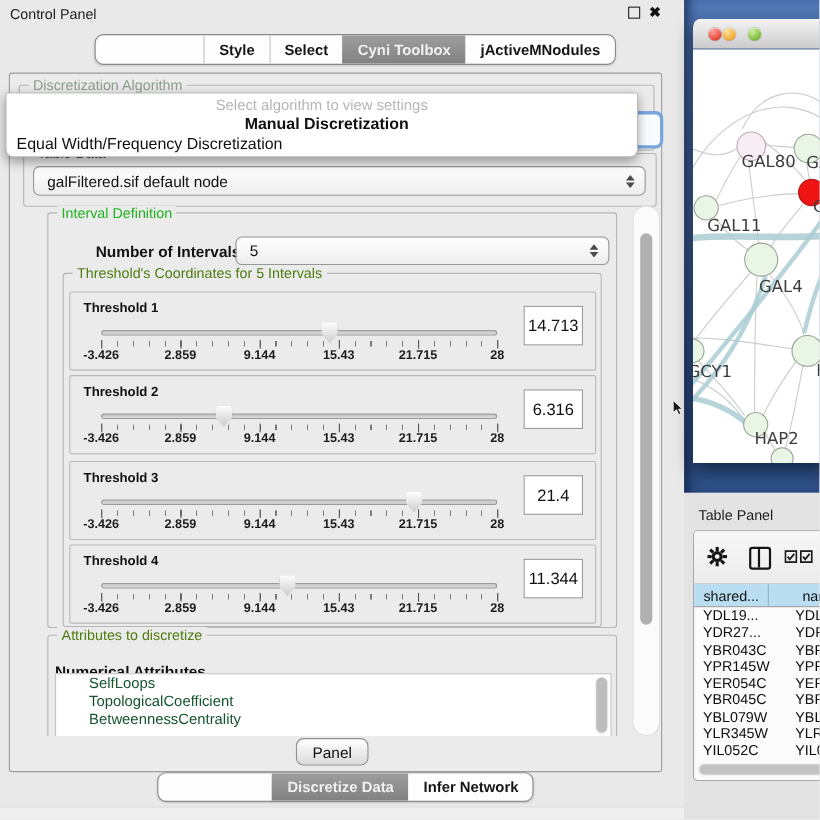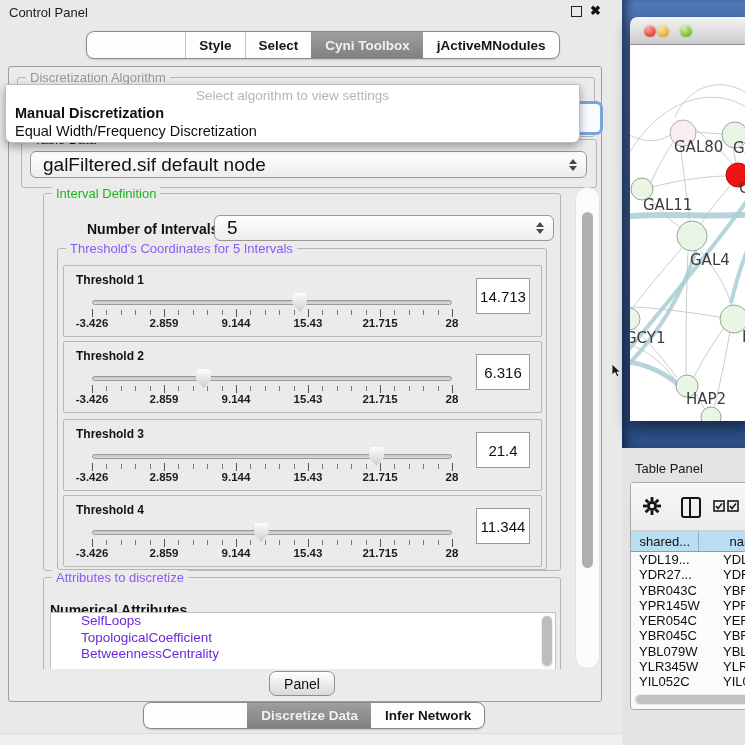--- a/index.html
+++ b/index.html
@@ -17,48 +17,48 @@
   .tabpill .tab.selected{background:linear-gradient(#9e9e9e,#818181);color:#f1f1f1;border-left-color:transparent;}
   .tabpill .tab.selected + .tab{border-left-color:transparent;}
   .toptabs{left:86px;top:31px;}
   .bottabs{left:143px;top:702px;height:25px;}
   .bottom-strip{position:absolute;left:0;top:733px;width:622px;height:12px;background:#efefef;border-top:1px solid #dcdcdc;}
   
   .main-panel{position:absolute;left:8px;top:66px;width:592px;height:634px;border:1px solid #9e9e9e;border-radius:3px;background:#ebebeb;}
   .group{position:absolute;border:1px solid #b6b6b6;border-radius:3px;}
   .group-label{position:absolute;top:-8px;left:8px;background:#ebebeb;padding:0 4px;font-size:13px;line-height:15px;}
   .lbl-green{color:#1fb41f;}
-  .lbl-blue{color:#8b5cf6;text-align:center;}
+  .lbl-blue{color:#4d7c0f;text-align:center;}
   .lbl-faded{color:#8d9d8d;}
-  .combo{position:absolute;background:linear-gradient(#ffffff,#ededed);border:1px solid #979797;border-radius:6px;display:flex;align-items:center;font-size:19px;padding-left:12px;box-sizing:border-box;}
+  .combo{position:absolute;background:linear-gradient(#ffffff,#ededed);border:1px solid #979797;border-radius:6px;display:flex;align-items:center;font-size:14px;padding-left:12px;box-sizing:border-box;}
   .combo .arrows{position:absolute;right:9px;top:50%;transform:translateY(-50%);display:flex;flex-direction:column;gap:2px;}
   .arr-up{width:0;height:0;border-left:4px solid transparent;border-right:4px solid transparent;border-bottom:5px solid #4a4a4a;}
   .arr-dn{width:0;height:0;border-left:4px solid transparent;border-right:4px solid transparent;border-top:5px solid #4a4a4a;}
   
   .combo-sliver{position:absolute;left:552px;top:34px;width:36px;height:28px;border:3px solid #77a6dd;border-radius:7px;background:#f8fbff;z-index:5;}
   .popup{position:absolute;left:5px;top:84px;width:573px;height:57px;background:#fff;border:1px solid #bdbdbd;border-radius:2px 2px 7px 7px;box-shadow:0 4px 10px rgba(0,0,0,.35);z-index:30;}
   .popup-placeholder{text-align:center;color:#b5b5b5;font-size:13.5px;height:17px;line-height:17px;margin-top:2px;}
   .popup-opt{font-size:14.5px;line-height:18px;padding-left:9px;color:#101010;}
-  .popup-opt.bold{font-weight:bold;}
+  .popup-opt.bold{font-weight:bold;text-align:center;}
   
   .scrollarea{position:absolute;left:2px;top:120px;width:570px;height:482px;overflow:hidden;}
   .vscroll{position:absolute;left:566px;top:120px;width:25px;height:482px;background:#fbfbfb;border:1px solid #e2e2e2;border-radius:12px;box-sizing:border-box;}
   .vscroll .thumb-v{position:absolute;left:6px;width:11px;top:24px;height:356px;background:#b0b0b0;border-radius:6px;}
   
   .thr-panel{position:absolute;left:5px;width:477px;height:70px;border:1px solid #b8b8b8;background:#ebebeb;border-radius:2px;}
   .thr-label{position:absolute;left:12px;top:7px;font-size:12px;font-weight:bold;}
   .slider-track{position:absolute;left:28px;top:34px;width:360px;height:5px;background:linear-gradient(#c2c2c2,#dcdcdc);border:1px solid #9a9a9a;border-radius:4px;box-sizing:border-box;}
   .slider-thumb{position:absolute;top:27px;width:15px;height:19px;background:linear-gradient(#fefefe,#cccccc);clip-path:polygon(10% 0,90% 0,100% 14%,100% 55%,50% 100%,0 55%,0 14%);filter:drop-shadow(0 1px 1px rgba(0,0,0,.45));}
   .ticks{position:absolute;left:28px;top:44px;width:361px;height:5px;background-image:repeating-linear-gradient(to right,#7a7a7a 0 1px,transparent 1px 14.4px);}
   .major-tick{position:absolute;top:43px;width:1px;height:8px;background:#555;}
   .tick-label{position:absolute;top:51px;transform:translateX(-50%);font-size:11.5px;font-weight:bold;color:#1c1c1c;white-space:nowrap;}
   .thr-value{position:absolute;left:412px;top:12px;width:52px;height:34px;border:1px solid #9a9a9a;background:#fff;display:flex;align-items:center;justify-content:center;font-size:15px;}
   
   .attr-list{position:absolute;left:6px;top:34px;width:504px;height:58px;background:#fff;border:1px solid #c2c2c2;overflow:hidden;}
-  .attr-item{padding-left:30px;font-size:13.5px;line-height:16.5px;color:#6d28d9;}
+  .attr-item{padding-left:30px;font-size:13.5px;line-height:16.5px;color:#14532d;}
   .attr-scroll{position:absolute;right:2px;top:2px;width:12px;height:53px;background:#f0f0f0;border-radius:6px;}
   .attr-scroll .thumb-v2{position:absolute;left:1px;top:1px;width:10px;height:50px;background:#bdbdbd;border-radius:5px;}
   .nat-label{position:absolute;left:6px;top:24px;font-size:14px;font-weight:bold;}
   .apply-btn{position:absolute;left:260px;top:604px;width:64px;height:23px;border:1px solid #8f8f8f;border-radius:7px;background:linear-gradient(#ffffff,#dadada);font-size:14px;display:flex;align-items:center;justify-content:center;}
   
   .desktop{position:absolute;left:622px;top:0;width:123px;height:448px;background:linear-gradient(180deg,#5078b6 0%,#44679d 45%,#2d5087 100%);box-shadow:inset 9px 0 10px -5px rgba(5,12,40,.6);}
   .netwin{position:absolute;left:630px;top:17px;width:122px;height:404px;border-radius:7px 7px 0 0;box-shadow:0 7px 16px rgba(0,0,15,.55);overflow:hidden;}
   .netwin-titlebar{height:27px;background:linear-gradient(#f4f4f4,#cbcbcb);border-bottom:1px solid #8e8e8e;position:relative;border-radius:7px 7px 0 0;}
   .light{position:absolute;top:8px;width:12px;height:12px;border-radius:50%;box-shadow:inset 0 1px 1px rgba(255,255,255,.7),0 0 1px rgba(0,0,0,.6);}
   .light.red{left:14px;background:radial-gradient(circle at 35% 30%,#ffa39b,#ea5044 60%,#c2362b);}

